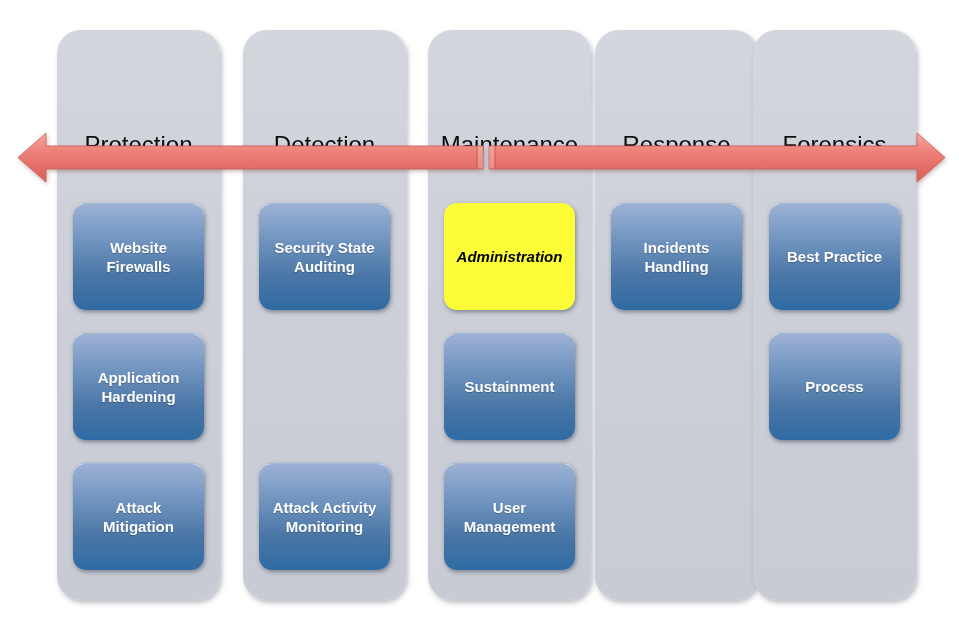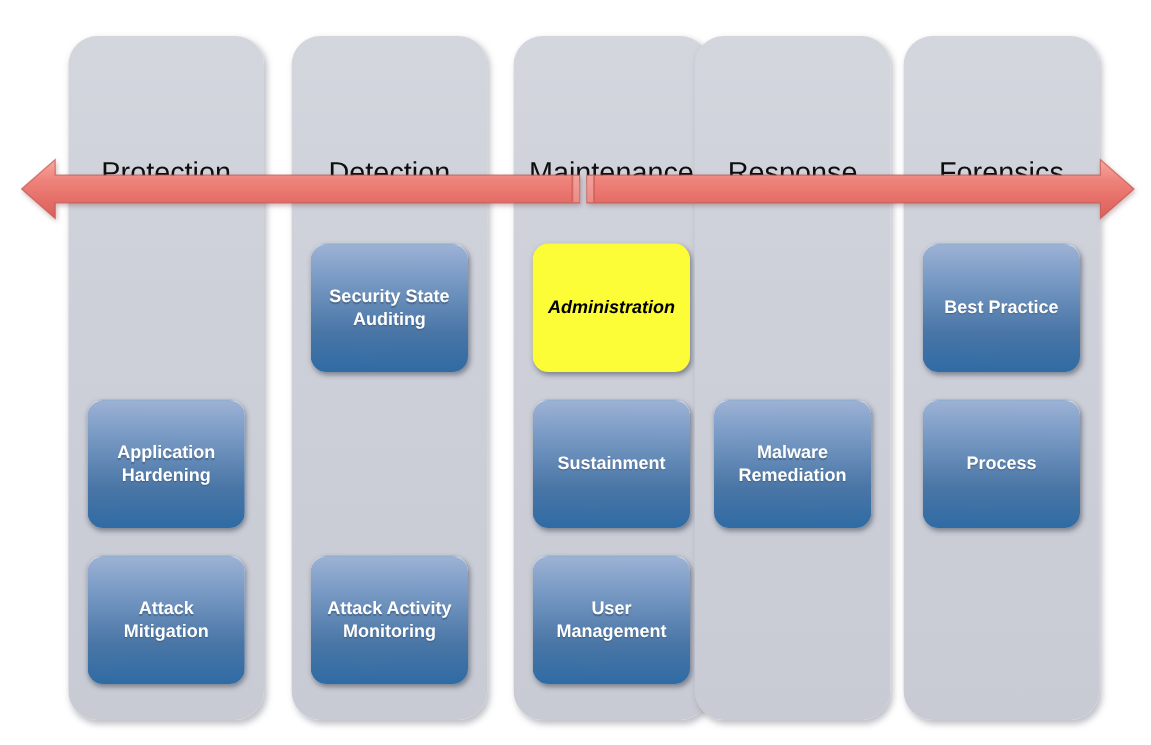--- a/index.html
+++ b/index.html
@@ -14,21 +14,21 @@
     top: 30px;
     width: 163px;
     height: 570px;
     border-radius: 24px;
     background: linear-gradient(180deg, #d4d6de 0%, #cdd0d8 40%, #c8cbd4 100%);
     box-shadow: 2px 3px 5px rgba(110, 114, 126, 0.45);
   }
   .col-1 { left: 57px; }
   .col-2 { left: 243px; }
   .col-3 { left: 428px; }
-  .col-4 { left: 579px; }
+  .col-4 { left: 595px; }
   .col-5 { left: 753px; }
 
   .col-title {
     position: absolute;
     top: 100px;
     left: 0;
     right: 0;
     text-align: center;
     font-size: 24px;
     line-height: 30px;
@@ -84,20 +84,23 @@
     filter: drop-shadow(1px 2px 2px rgba(110, 50, 50, 0.35));
   }
 </style>
 </head>
 <body>
 
 <div class="canvas">
 
   <div class="column col-1">
     <div class="col-title">Protection</div>
+    <div class="box row-1">
+      <span class="label">Website Firewalls</span>
+    </div>
     <div class="box row-2">
       <span class="label">Application Hardening</span>
     </div>
     <div class="box row-3">
       <span class="label">Attack Mitigation</span>
     </div>
   </div>
 
   <div class="column col-2">
     <div class="col-title">Detection</div>
@@ -117,22 +120,22 @@
     <div class="box row-2">
       <span class="label">Sustainment</span>
     </div>
     <div class="box row-3">
       <span class="label">User Management</span>
     </div>
   </div>
 
   <div class="column col-4">
     <div class="col-title">Response</div>
-    <div class="box row-2">
-      <span class="label">Malware Remediation</span>
+    <div class="box row-1">
+      <span class="label">Incidents Handling</span>
     </div>
   </div>
 
   <div class="column col-5">
     <div class="col-title">Forensics</div>
     <div class="box row-1">
       <span class="label">Best Practice</span>
     </div>
     <div class="box row-2">
       <span class="label">Process</span>

